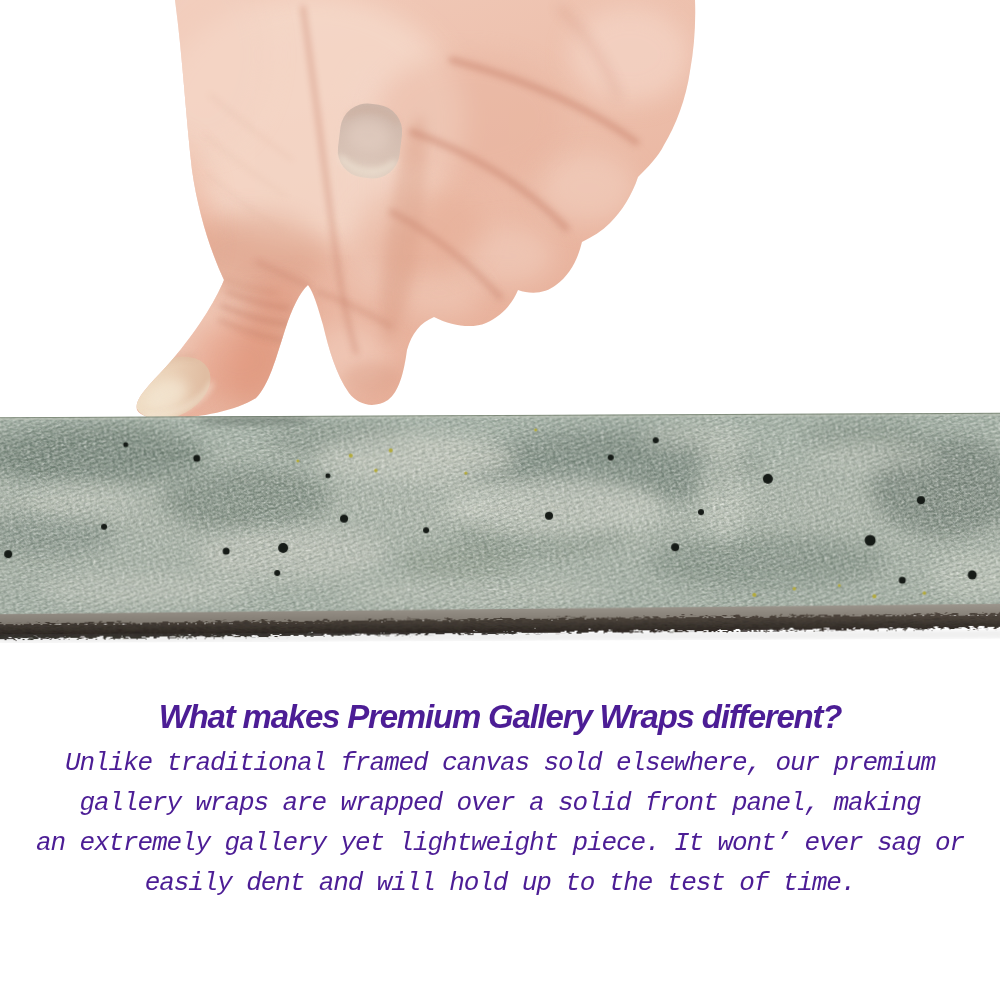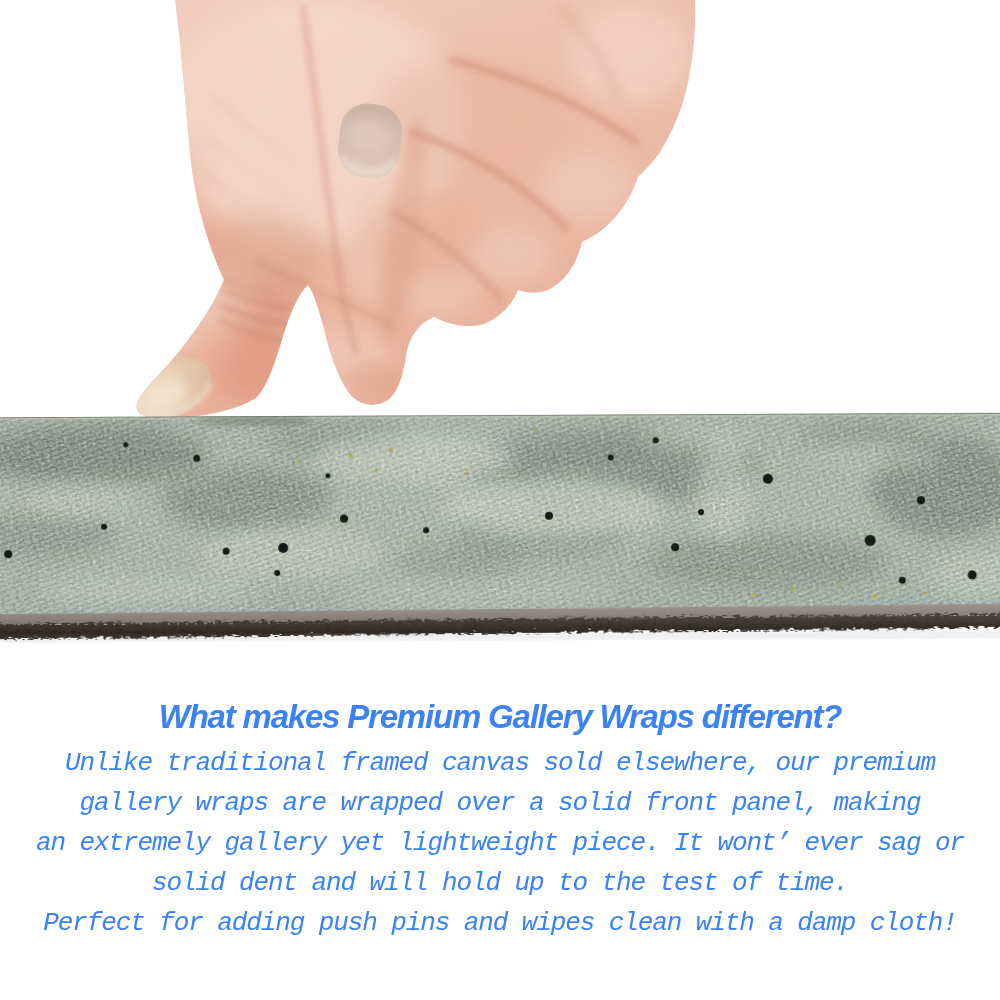--- a/index.html
+++ b/index.html
@@ -10,21 +10,21 @@
   
   #hand-wrap{position:absolute;left:0;top:0;width:1000px;height:440px;}
   
   #strip-wrap{
     position:absolute;left:-4px;top:413px;width:1008px;height:240px;
     transform:rotate(-0.25deg);transform-origin:50% 40%;
   }
   
   #copy{
     position:absolute;left:0;top:694px;width:1000px;text-align:center;
-    color:#3b82f6;font-style:italic;
+    color:#4c1d95;font-style:italic;
   }
   #copy h2{
     margin:0 0 3px 0;font-size:33px;line-height:46px;font-weight:600;
     letter-spacing:-1.2px;
   }
   #copy p{
     margin:0;font-size:26px;line-height:40px;font-weight:500;
     letter-spacing:-1.1px;
     font-family:Liberation Mono, monospace;
   }
@@ -286,17 +286,16 @@
       <polygon points="0,207 1008,201 1008,215 0,222" fill="url(#darkGrad)" filter="url(#rough)"></polygon>
       <rect x="0" y="221" width="1008" height="5" fill="#9a9a98" opacity="0.28" filter="url(#sb3)"></rect>
     </svg>
   </div>
 
   <div id="copy">
     <h2>What makes Premium Gallery Wraps different?</h2>
     <p>Unlike traditional framed canvas sold elsewhere, our premium</p>
     <p>gallery wraps are wrapped over a solid front panel, making</p>
     <p>an extremely gallery yet lightweight piece. It wont’ ever sag or</p>
-    <p>solid dent and will hold up to the test of time.</p>
-    <p>Perfect for adding push pins and wipes clean with a damp cloth!</p>
+    <p>easily dent and will hold up to the test of time.</p>
   </div>
 
 </div>
 
 </body></html>

